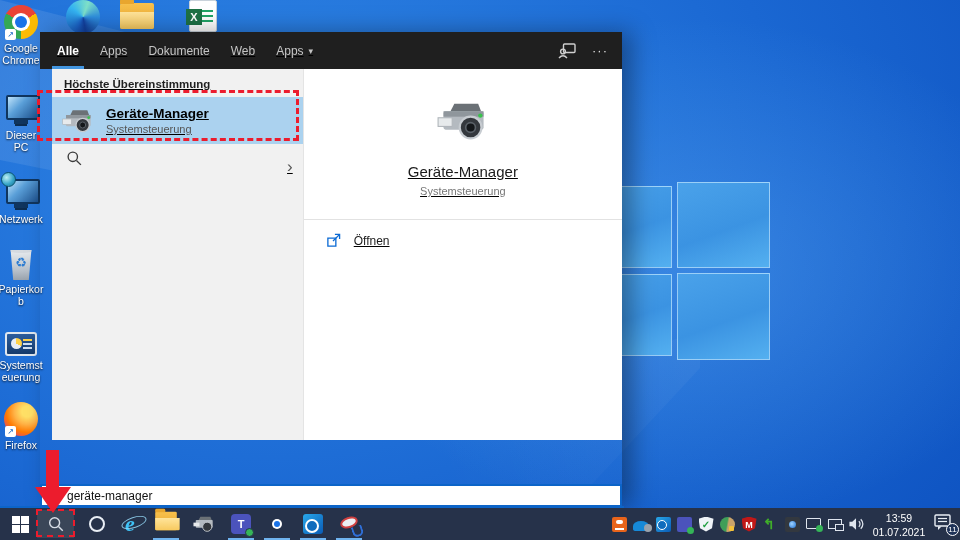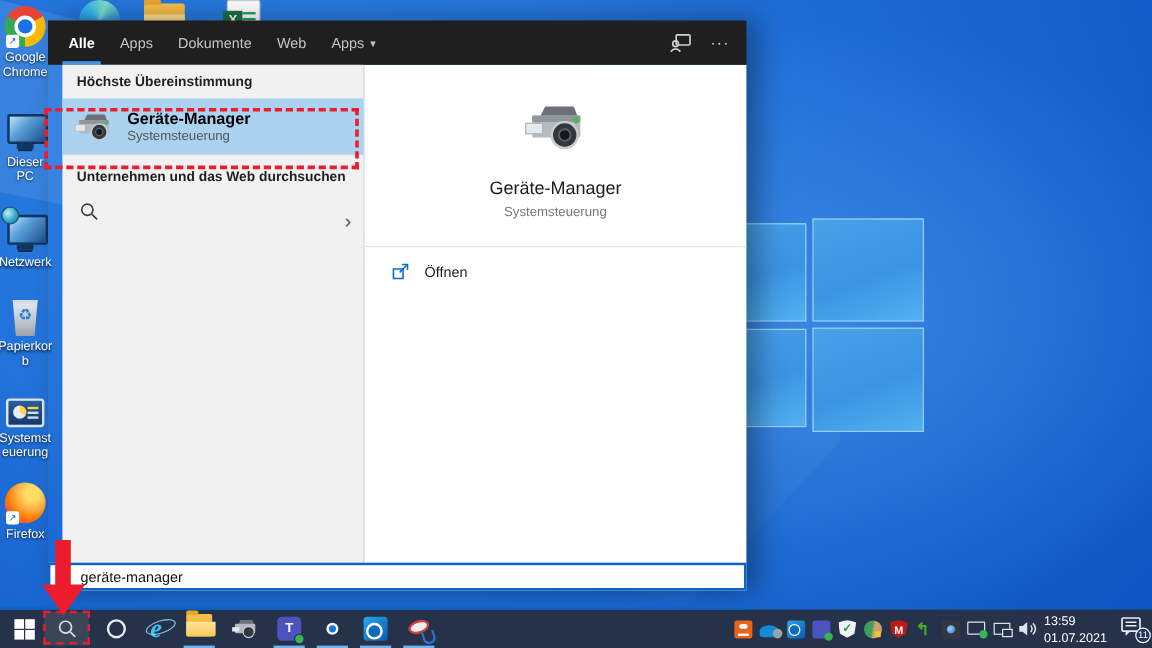--- a/index.html
+++ b/index.html
@@ -76,34 +76,34 @@
   .ic-folder::after { content:""; position:absolute; left:0; bottom:0; width:34px; height:17px;
     background:linear-gradient(#ffe49a,#f7c95e); border-radius:0 0 2px 2px; }
   .ic-xls { width:28px; height:32px; margin:0 auto; background:#fff; border:1px solid #c9d2da;
     border-radius:2px; position:relative; }
   .ic-xls::before { content:"X"; position:absolute; left:-4px; top:8px; width:16px; height:16px;
     background:#1e7145; color:#fff; font-weight:bold; font-size:11px; line-height:16px; }
   .ic-xls::after { content:""; position:absolute; right:3px; top:9px; width:11px; height:2px;
     background:#21a366; box-shadow:0 5px 0 #21a366, 0 10px 0 #21a366; }
 
   
-  .panel { position:absolute; left:40px; top:17px; width:582px; height:475px; z-index:20;
-           box-shadow:10px 0 22px rgba(0,0,0,.35); }
+  .panel { position:absolute; left:40px; top:32px; width:582px; height:475px; z-index:20;
+           box-shadow:10px 0 22px rgba(0,0,0,.35);text-decoration:underline; }
   .p-header { position:relative; height:37px; background:#1f1f1f; display:flex; align-items:stretch;
               padding-left:15px; }
   .tab { display:flex; align-items:center; padding:0 2px; margin-right:17px; position:relative;
          font-size:12px; color:#c5c5c5; cursor:pointer; }
   .tab.active { color:#fff; font-weight:bold; }
   .tab.active::after { content:""; position:absolute; left:-3px; right:-3px; bottom:0; height:3px;
          background:#4396e0; }
   .tab .caret { font-size:9px; margin-left:5px; color:#c5c5c5; }
   .hdr-right { position:absolute; right:14px; top:0; height:100%; display:flex; align-items:center; gap:16px; }
   .more-dots { color:#e0e0e0; font-size:13px; letter-spacing:1px; cursor:pointer; }
 
-  .p-body { display:flex; height:415px;padding-left:12px; }
+  .p-body { display:flex; height:371px;padding-left:12px; }
   .p-left { width:256px; background:#f1f1f1; position:relative; }
   .p-right { width:326px; background:#ffffff; border-left:1px solid #e4e4e4; text-align:center; }
 
   .sec-h { font-size:11.5px; font-weight:bold; color:#1f1f1f; padding:9px 12px 7px; }
   .best-match { height:47px; background:#abd2ef; display:flex; align-items:center; padding:0 10px; cursor:pointer; }
   .bm-text { margin-left:12px; text-align:left; }
   .bm-title { font-size:13.5px; font-weight:bold; color:#000; }
   .bm-sub { font-size:11px; color:#555; margin-top:2px; }
   .sec-h2 { font-size:11.5px; font-weight:bold; color:#1f1f1f; padding:13px 12px 8px; }
   .suggestion { display:flex; padding:2px 10px 0 14px; cursor:pointer; align-items:flex-start; }
@@ -182,21 +182,21 @@
   .tri-greenarrow { color:#3fae29; font-size:14px; font-weight:bold; line-height:15px; }
   .tri-camera { background:#33383f; border-radius:2px; }
   .tri-camera::before { content:""; position:absolute; left:4px; top:4px; width:7px; height:7px;
        background:radial-gradient(circle at 40% 40%, #9fd4ff, #1f6fd0); border-radius:50%; }
   .tri-display { border:1.5px solid #dfe5ee; border-radius:1px; width:15px; height:11px; margin-top:-2px; }
   .tri-display::after { content:""; position:absolute; right:-3px; bottom:-4px; width:7px; height:7px;
        background:#35b558; border-radius:50%; }
   .tri-net { border:1.5px solid #dfe5ee; width:14px; height:10px; }
   .tri-net::after { content:""; position:absolute; right:-3px; bottom:-3px; width:7px; height:5px;
        background:#26324a; border:1.5px solid #dfe5ee; }
-  .clock { position:absolute; right:32px; top:4px; width:58px; text-align:left; color:#fff;
+  .clock { position:absolute; right:32px; top:4px; width:58px; text-align:center; color:#fff;
        font-size:10.5px; line-height:1.3; cursor:default; }
   .notif { position:absolute; right:4px; top:6px; width:22px; height:20px; cursor:pointer; }
   .notif svg { position:absolute; left:0; top:0; }
   .notif .badge { position:absolute; right:-3px; bottom:-2px; width:13px; height:13px; background:#1f3358;
        border:1px solid #fff; border-radius:50%; color:#fff; font-size:8px; line-height:11px; text-align:center; }
 
   
   .anno { position:absolute; z-index:40; pointer-events:none; }
   .anno-result { left:37px; top:90px; width:262px; height:51px; border:3px dashed #ec1c2d; }
   .anno-shaft { left:46px; top:450px; width:13px; height:38px; background:#ec1c2d; }
@@ -300,21 +300,20 @@
           <circle cx="31" cy="30" r="10" fill="#34383d" stroke="#c7ccd1" stroke-width="2"></circle>
           <circle cx="31" cy="30" r="4.5" fill="#14171a" stroke="#5a6168" stroke-width="1.5"></circle>
           <circle cx="40" cy="19" r="2" fill="#39c24d"></circle>
         </svg>
         <div class="bm-text">
           <div class="bm-title">Geräte-Manager</div>
           <div class="bm-sub">Systemsteuerung</div>
         </div>
       </div>
 
-      <div class="sec-h2">Unternehmen und das Web durchsuchen</div>
 
       <div class="suggestion">
         <svg width="17" height="17" viewBox="0 0 20 20" style="margin-top:4px;">
           <circle cx="8" cy="8" r="5.5" fill="none" stroke="#3b3b3b" stroke-width="1.6"></circle>
           <line x1="12.3" y1="12.3" x2="17.5" y2="17.5" stroke="#3b3b3b" stroke-width="1.6"></line>
         </svg>
         <span class="sug-chev">›</span>
       </div>
     </div>
 

